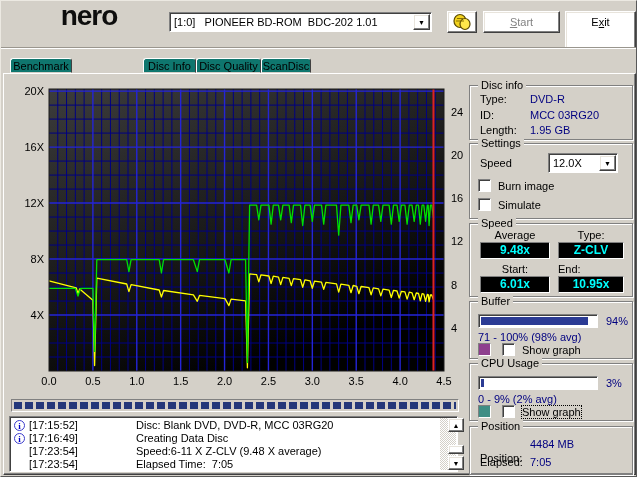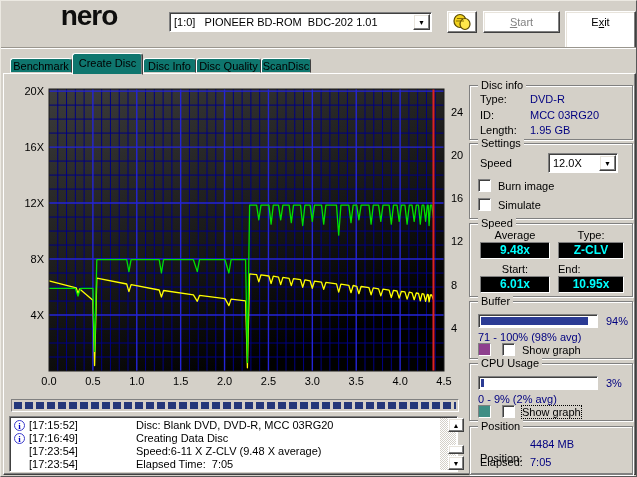--- a/index.html
+++ b/index.html
@@ -106,21 +106,20 @@
     <span class="lbl"><span></span><span class="ak">S</span><span>tart</span></span>
   </div>
 
   <div class="btn raised" style="left:556px; top:10px; width:71px; height:38px;">
     <span class="lbl"><span>E</span><span class="ak">x</span><span>it</span></span>
   </div>
 
   <div class="hdr-divider"></div>
 
   <div class="tab" style="left:9px;  width:62px;">Benchmark</div>
-  <div class="tab active" style="left:71px; width:71px;">Create Disc</div>
   <div class="tab" style="left:142px; width:53px;">Disc Info</div>
   <div class="tab" style="left:195px; width:65px;">Disc Quality</div>
   <div class="tab" style="left:260px; width:50px;">ScanDisc</div>
 
   <div class="page"></div>
 
   <svg id="chart" width="462" height="322">
       <defs>
         <linearGradient id="pbg" x1="0" y1="0" x2="0.5" y2="1">
           <stop offset="0" stop-color="#3c3c3c"></stop>

